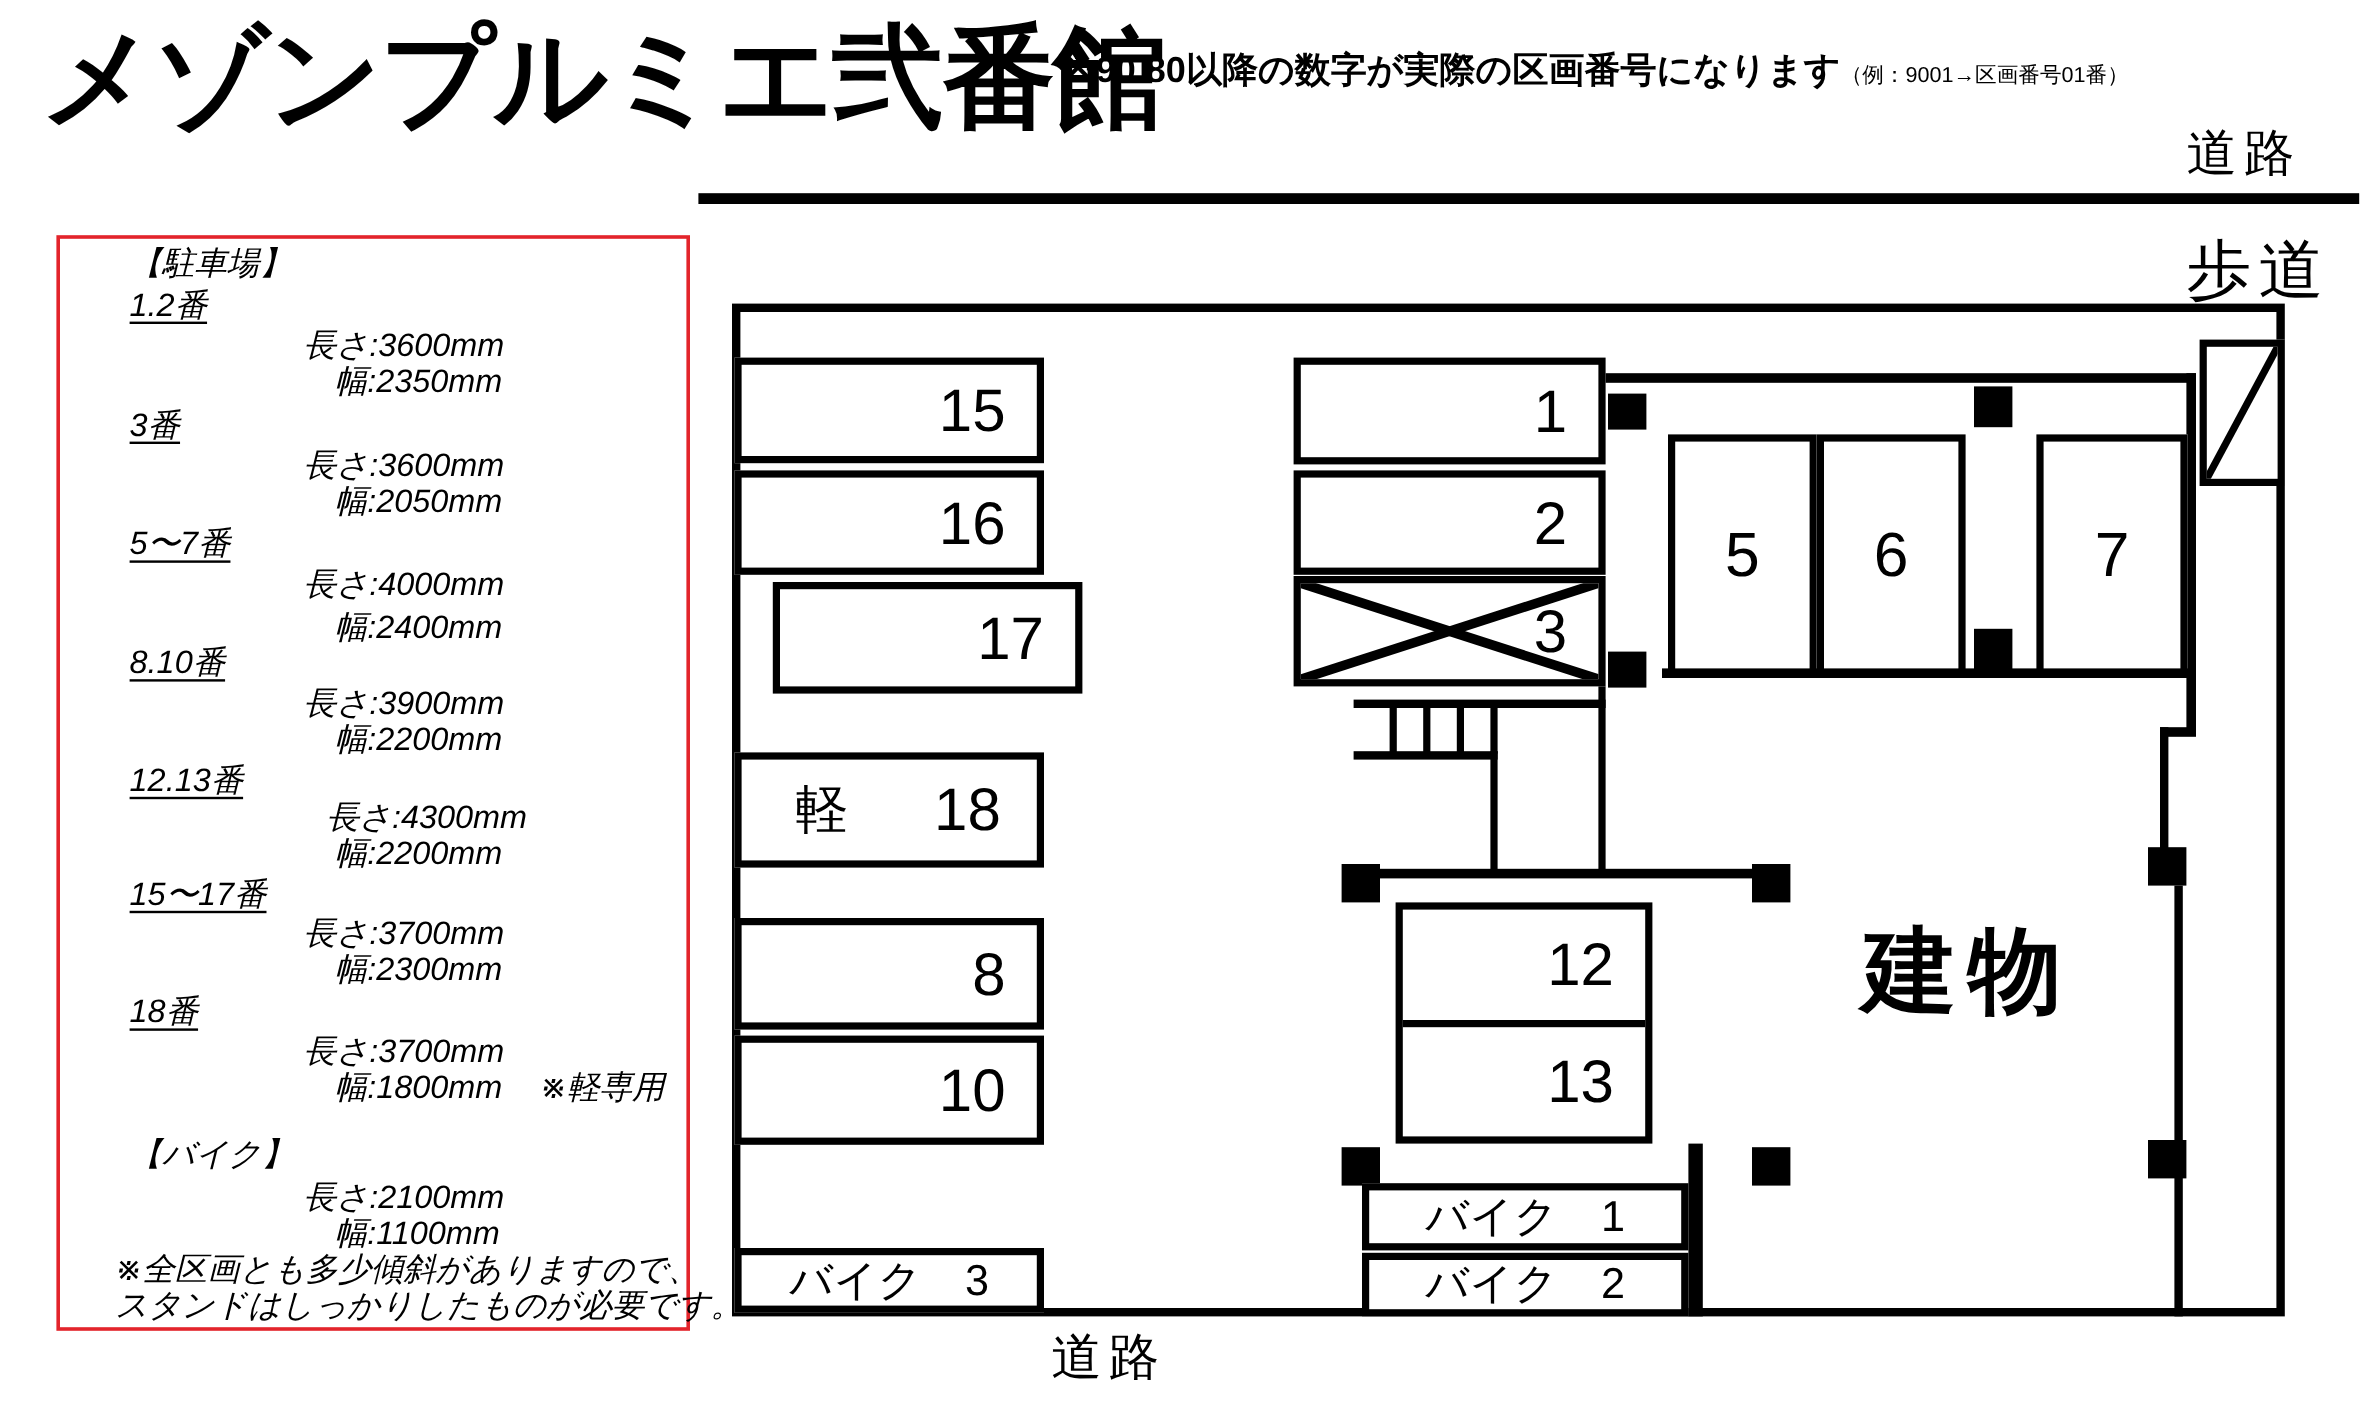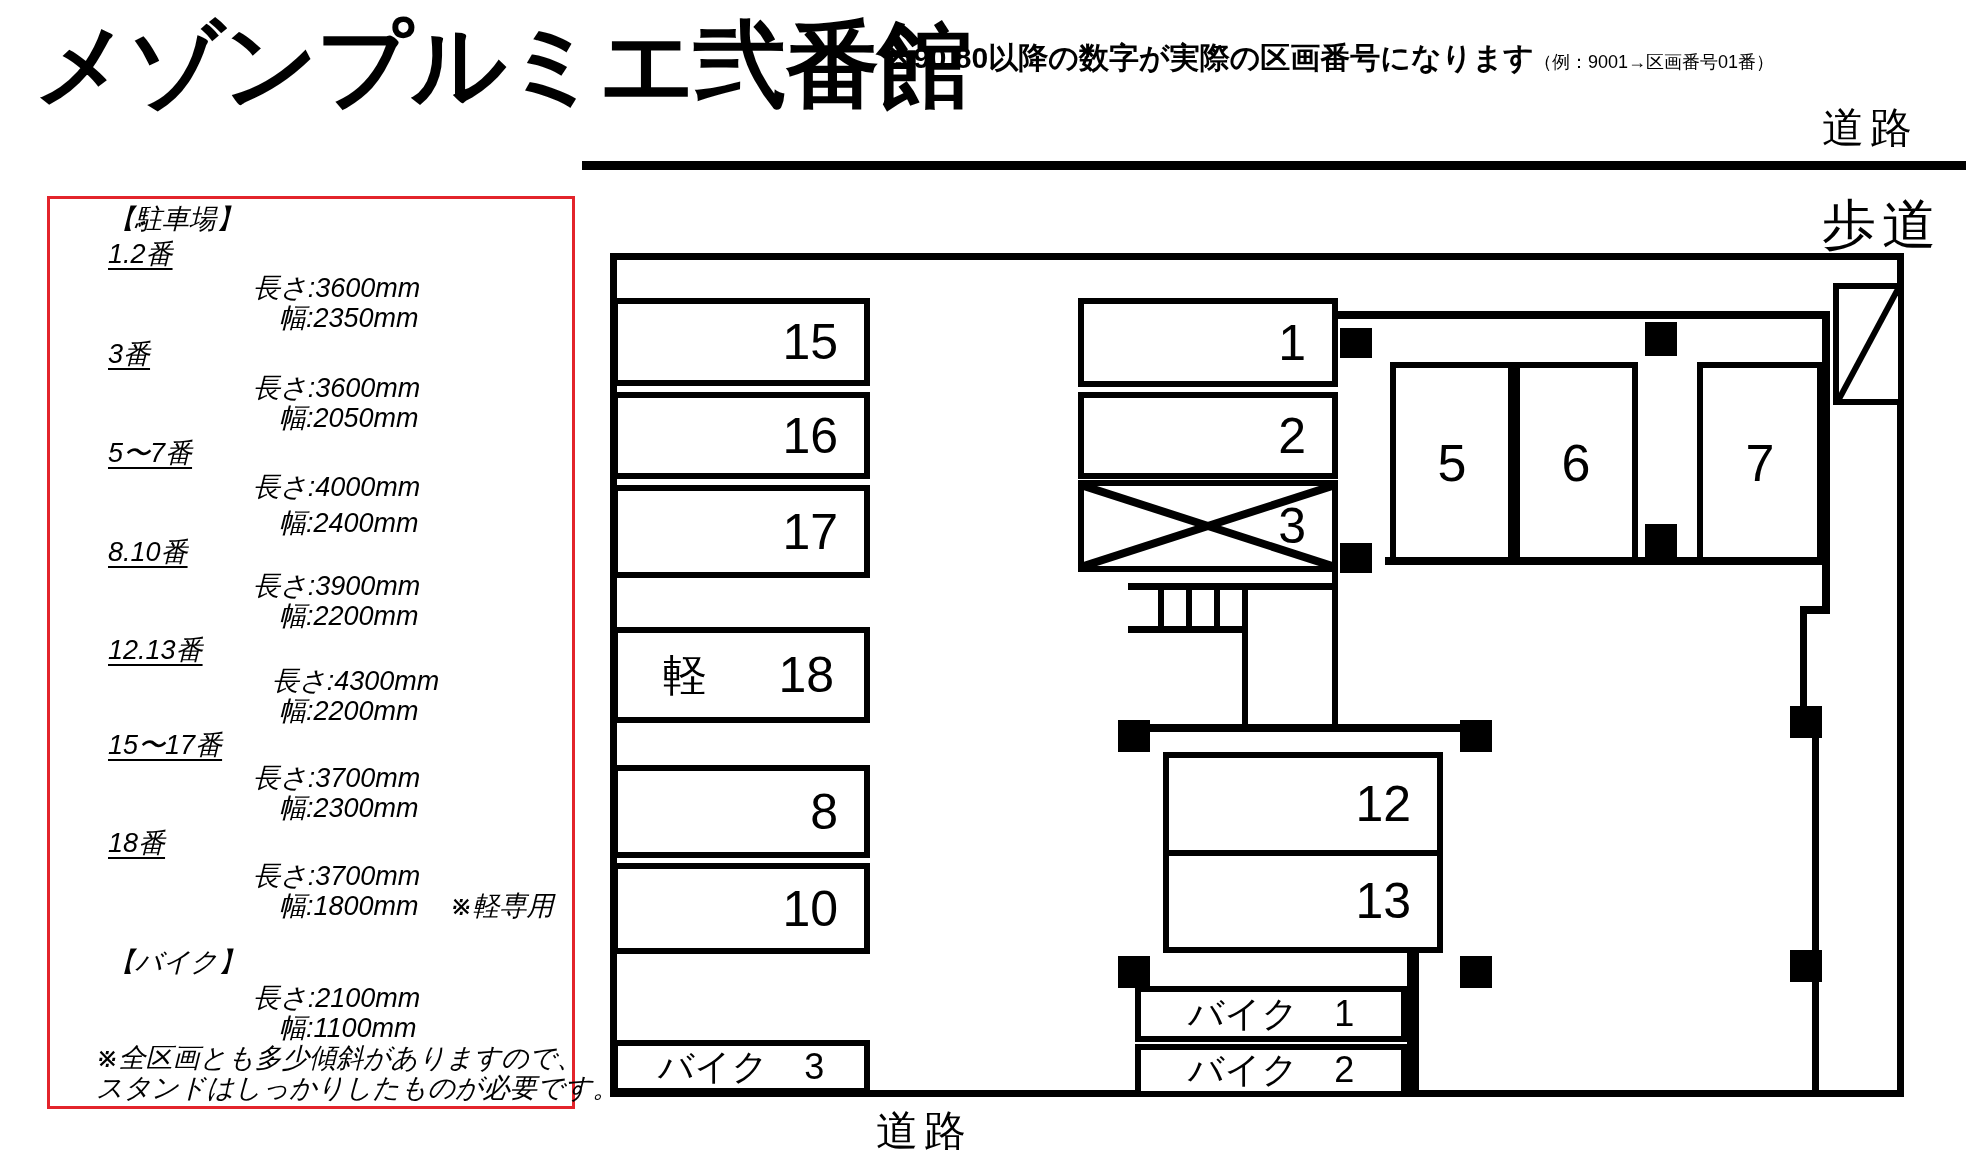--- a/index.html
+++ b/index.html
@@ -94,21 +94,21 @@
   </div>
 
   <div class="abs lot"></div>
 
   <div class="abs pbox num-r" style="left:612px;top:298px;width:258px;height:88px;">
       <span>15</span>
     </div>
   <div class="abs pbox num-r" style="left:612px;top:392px;width:258px;height:87px;">
       <span>16</span>
     </div>
-  <div class="abs pbox num-r" style="left:612px;top:485px;width:258px;height:93px;">
+  <div class="abs pbox num-r" style="left:644px;top:485px;width:258px;height:93px;">
       <span>17</span>
     </div>
 
   <div class="abs pbox" style="left:612px;top:627px;width:258px;height:96px;">
     <span class="kei-prefix">軽</span>
     <span class="kei-num">18</span>
   </div>
 
   <div class="abs pbox num-r" style="left:612px;top:765px;width:258px;height:93px;">
       <span>8</span>
@@ -171,37 +171,38 @@
   <div class="abs vline" style="left:1214px;top:590px;width:6px;height:38px;"></div>
   <div class="abs vline" style="left:1242px;top:590px;width:6px;height:38px;"></div>
   <div class="abs hline" style="left:1128px;top:626px;width:120px;height:7px;"></div>
   <div class="abs vline" style="left:1242px;top:626px;width:6px;height:103px;"></div>
   <div class="abs vline" style="left:1332px;top:572px;width:6px;height:157px;"></div>
 
   <div class="abs bollard" style="left:1118px;top:720px;width:32px;height:32px;"></div>
   <div class="abs hline" style="left:1150px;top:724px;width:310px;height:8px;"></div>
   <div class="abs bollard" style="left:1460px;top:720px;width:32px;height:32px;"></div>
 
-  <div class="abs pbox row2" style="left:1163px;top:752px;width:280px;height:201px;">
+  <div class="abs pbox row2" style="left:1163px;top:752px;width:214px;height:201px;">
     <div>
         <span>12</span>
       </div>
     <div class="divider"></div>
     <div>
         <span>13</span>
       </div>
   </div>
 
   <div class="abs bollard" style="left:1118px;top:956px;width:32px;height:32px;"></div>
   <div class="abs bollard" style="left:1460px;top:956px;width:32px;height:32px;"></div>
 
   <div class="abs pbox bike-c" style="left:1135px;top:986px;width:272px;height:56px;">
       <span>バイク　1</span>
     </div>
   <div class="abs pbox bike-c" style="left:1135px;top:1044px;width:272px;height:53px;">
       <span>バイク　2</span>
     </div>
   <div class="abs vline" style="left:1407px;top:953px;width:12px;height:144px;"></div>
 
+  <div class="abs building">建物</div>
 
   <div class="abs roadbottom">道路</div>
 
 </div>
 
 </body></html>

